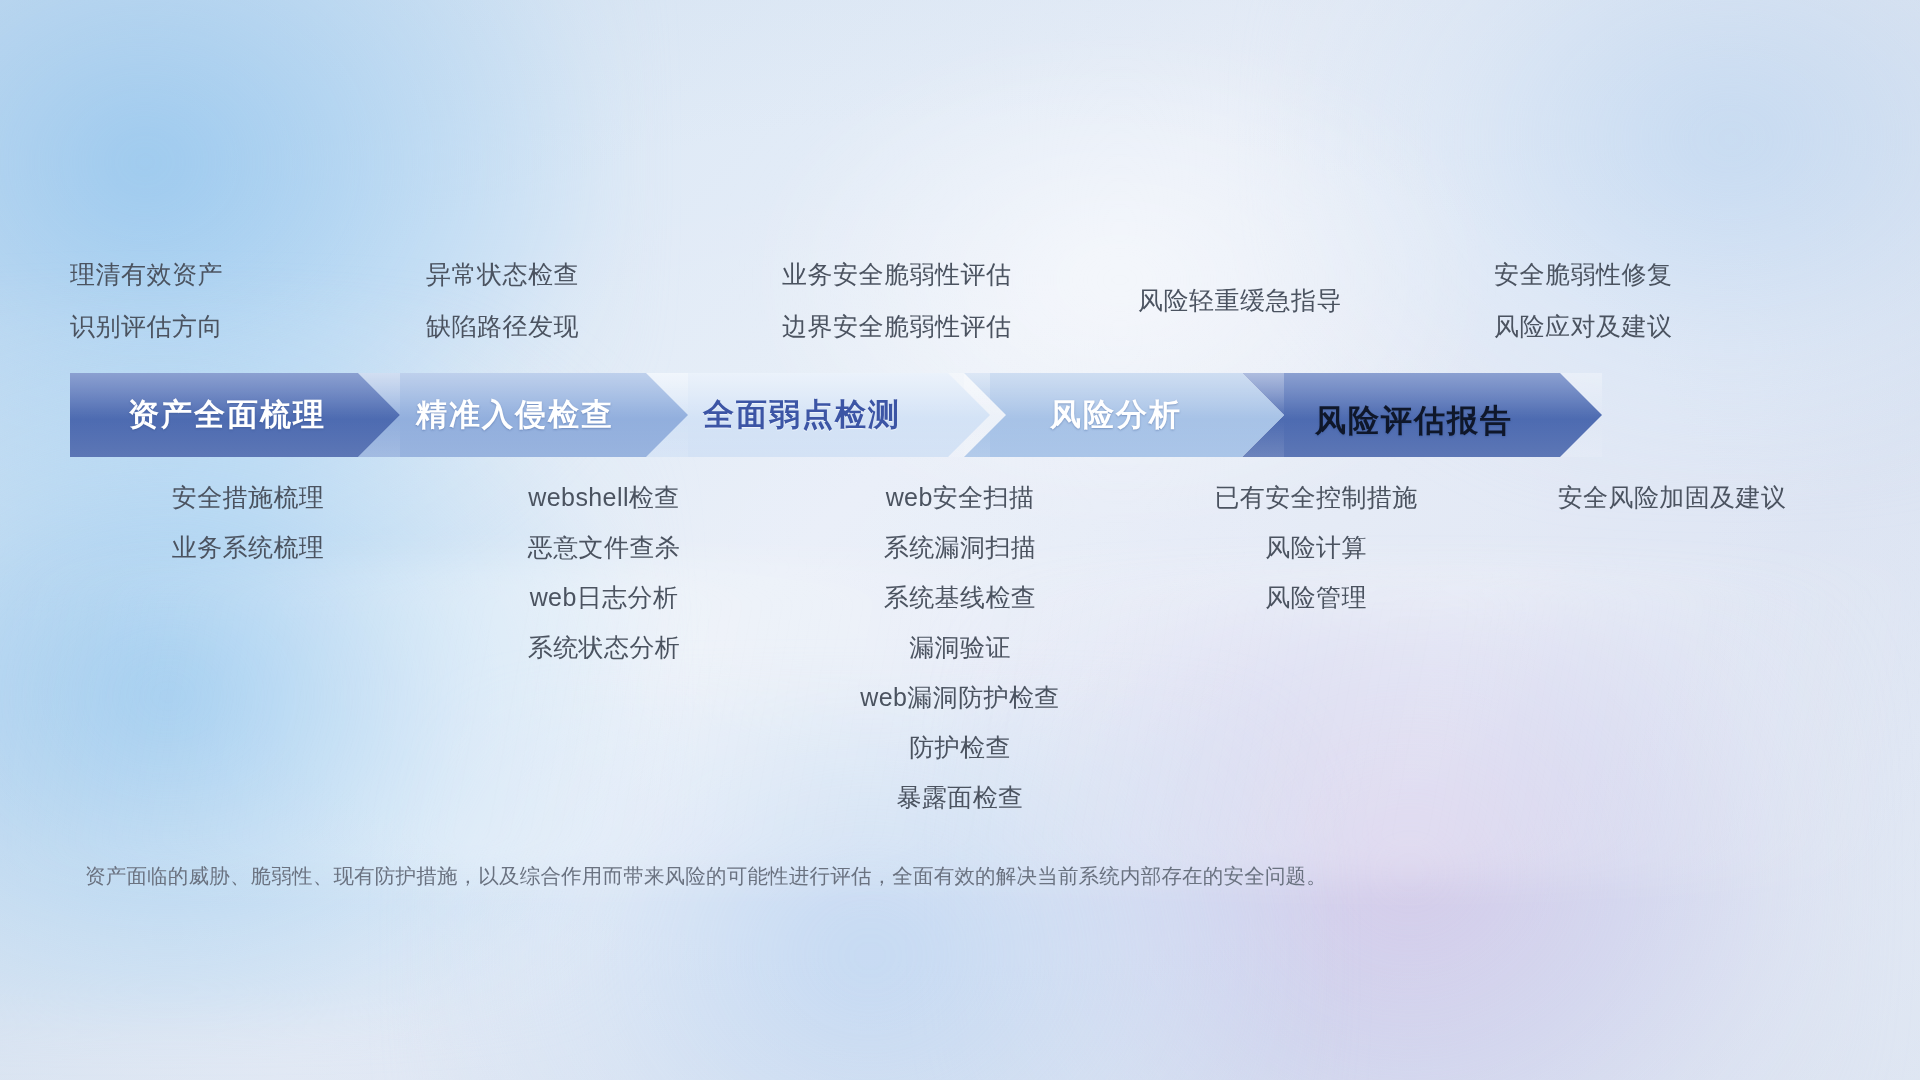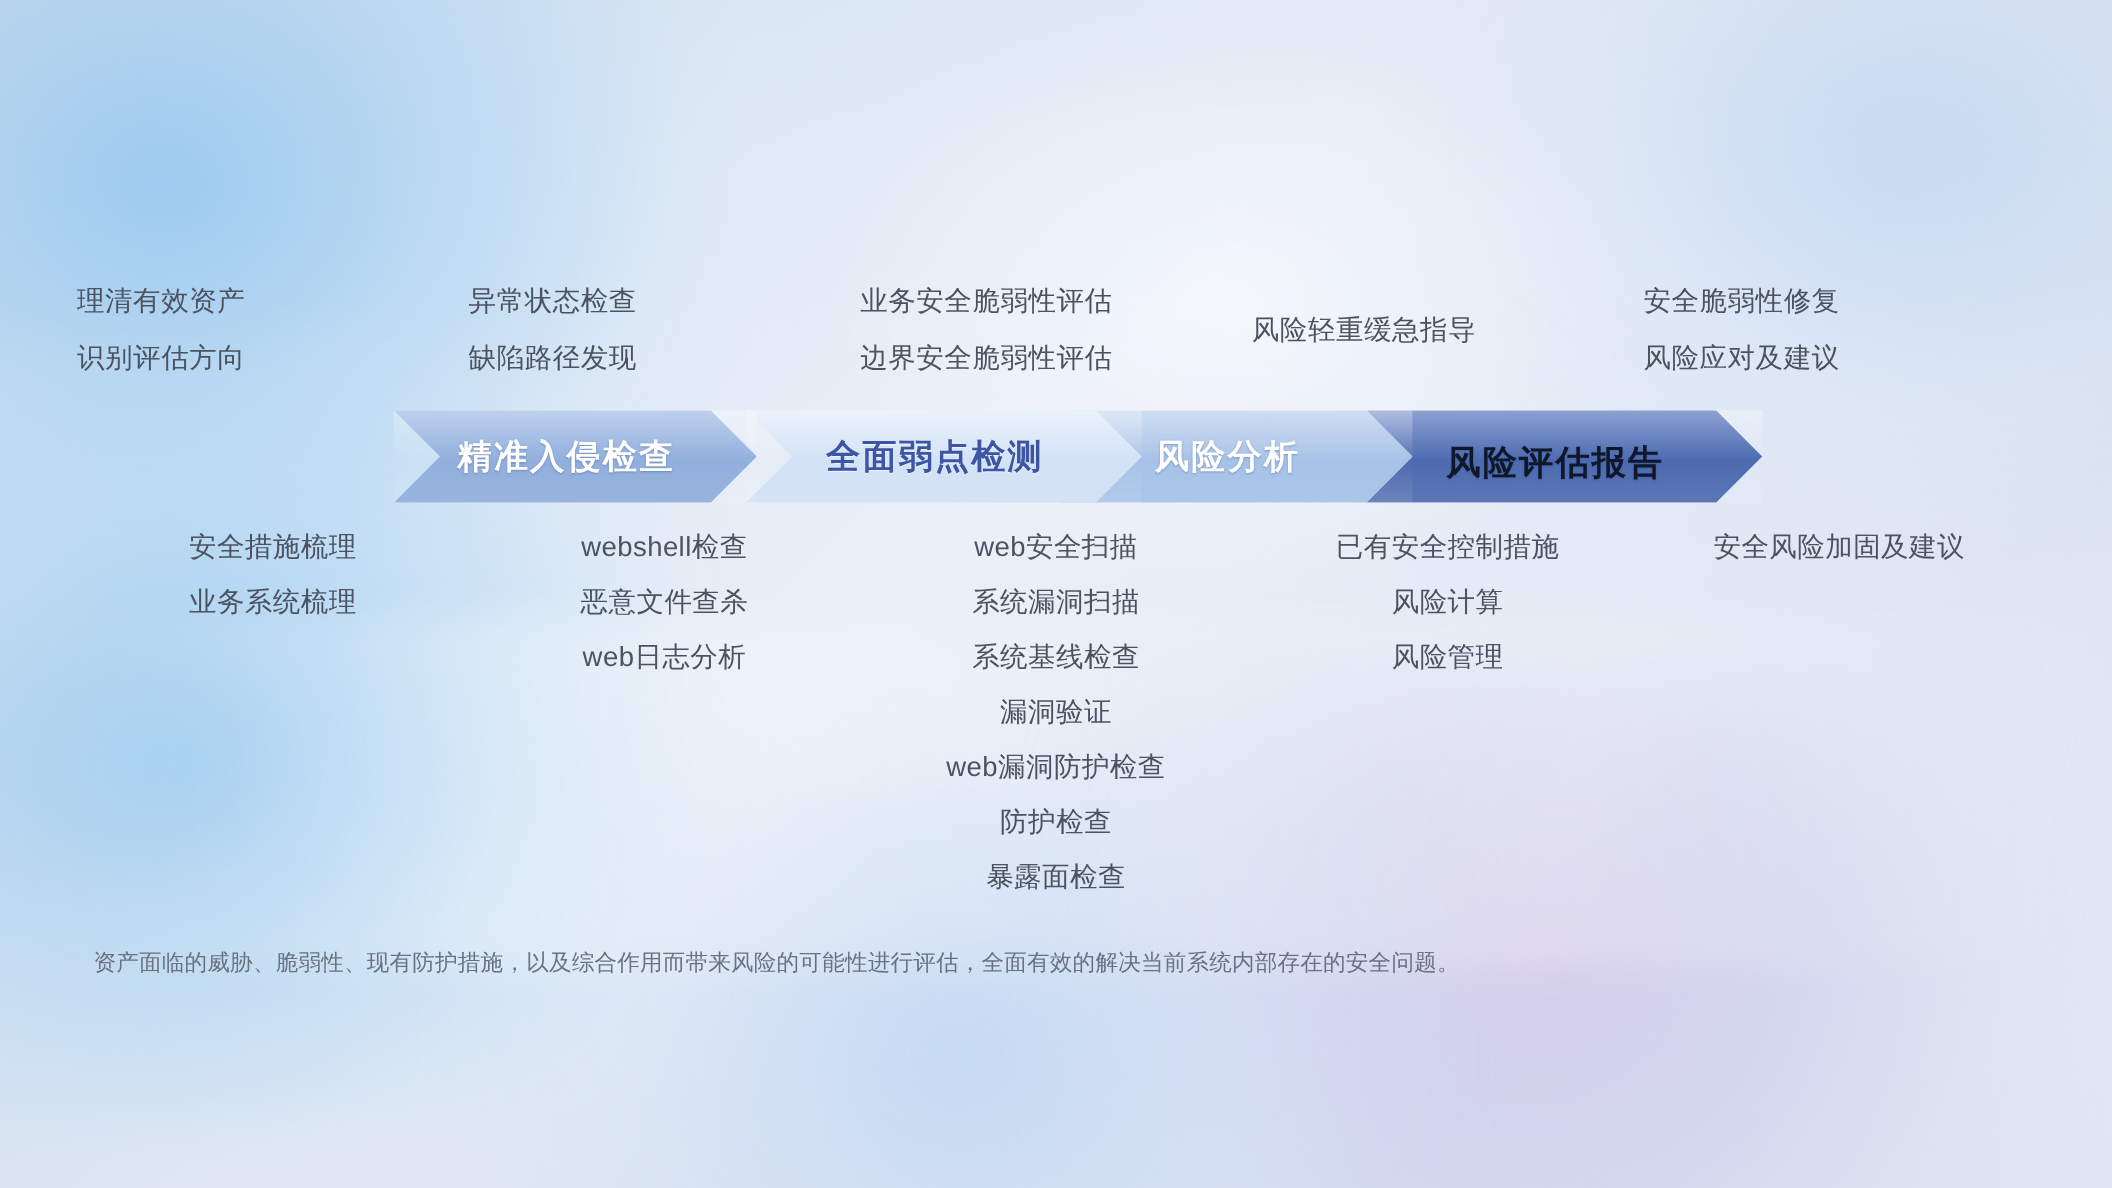--- a/index.html
+++ b/index.html
@@ -203,20 +203,21 @@
 
       <div class="col">
         <div class="top-list">
           <div class="item">异常状态检查</div>
           <div class="item">缺陷路径发现</div>
         </div>
         <div class="bot-list">
           <div class="item">webshell检查</div>
           <div class="item">恶意文件查杀</div>
           <div class="item">web日志分析</div>
+          <div class="item">系统状态分析</div>
         </div>
       </div>
 
       <div class="col">
         <div class="top-list">
           <div class="item">业务安全脆弱性评估</div>
           <div class="item">边界安全脆弱性评估</div>
         </div>
         <div class="bot-list">
           <div class="item">web安全扫描</div>
@@ -247,28 +248,33 @@
         </div>
         <div class="bot-list">
           <div class="item">安全风险加固及建议</div>
         </div>
       </div>
 
     </div>
 
     <div class="chev-band">
 
+      <div class="chev" id="chev0" style="left: 0px; width: 330px; z-index: 10;">
+        <div class="shape" style="background: linear-gradient(rgb(90, 119, 189) 0%, rgb(78, 108, 178) 45%, rgb(74, 103, 173) 100%); box-shadow: rgba(80, 110, 160, 0.2) 0px 2px 6px;"></div>
+        <div class="glass"></div>
+        <div class="label" style="color: rgb(255, 255, 255); text-shadow: rgba(40, 70, 130, 0.35) 0px 1px 2px;">资产全面梳理</div>
+      </div>
 
       <div class="chev notched" id="chev1" style="left: 288px; width: 330px; z-index: 9;">
         <div class="shape" style="background: linear-gradient(rgb(162, 188, 228) 0%, rgb(147, 176, 222) 45%, rgb(141, 171, 219) 100%); box-shadow: rgba(80, 110, 160, 0.2) 0px 2px 6px;"></div>
         <div class="glass"></div>
         <div class="label" style="color: rgb(255, 255, 255); text-shadow: rgba(40, 70, 130, 0.35) 0px 1px 2px;">精准入侵检查</div>
       </div>
 
-      <div class="chev notched" id="chev2" style="left: 608px; width: 360px; z-index: 8; text-align: right;">
+      <div class="chev notched" id="chev2" style="left: 560px; width: 360px; z-index: 8; text-align: right;">
         <div class="shape" style="background: linear-gradient(rgb(226, 236, 249) 0%, rgb(212, 227, 246) 50%, rgb(207, 223, 244) 100%); box-shadow: rgba(80, 110, 160, 0.2) 0px 2px 6px;"></div>
         <div class="glass"></div>
         <div class="label" style="color: rgb(60, 85, 165); text-shadow: rgba(255, 255, 255, 0.65) 0px 1px 1px;">全面弱点检测</div>
       </div>
 
       <div class="chev notched" id="chev3" style="left: 894px; width: 320px; z-index: 7; align-items: center;">
         <div class="shape" style="background: linear-gradient(rgb(185, 207, 236) 0%, rgb(168, 195, 231) 50%, rgb(161, 191, 230) 100%); box-shadow: rgba(80, 110, 160, 0.2) 0px 2px 6px;"></div>
         <div class="glass"></div>
         <div class="label" style="color: rgb(255, 255, 255); text-shadow: rgba(40, 70, 130, 0.35) 0px 1px 2px;">风险分析</div>
       </div>

